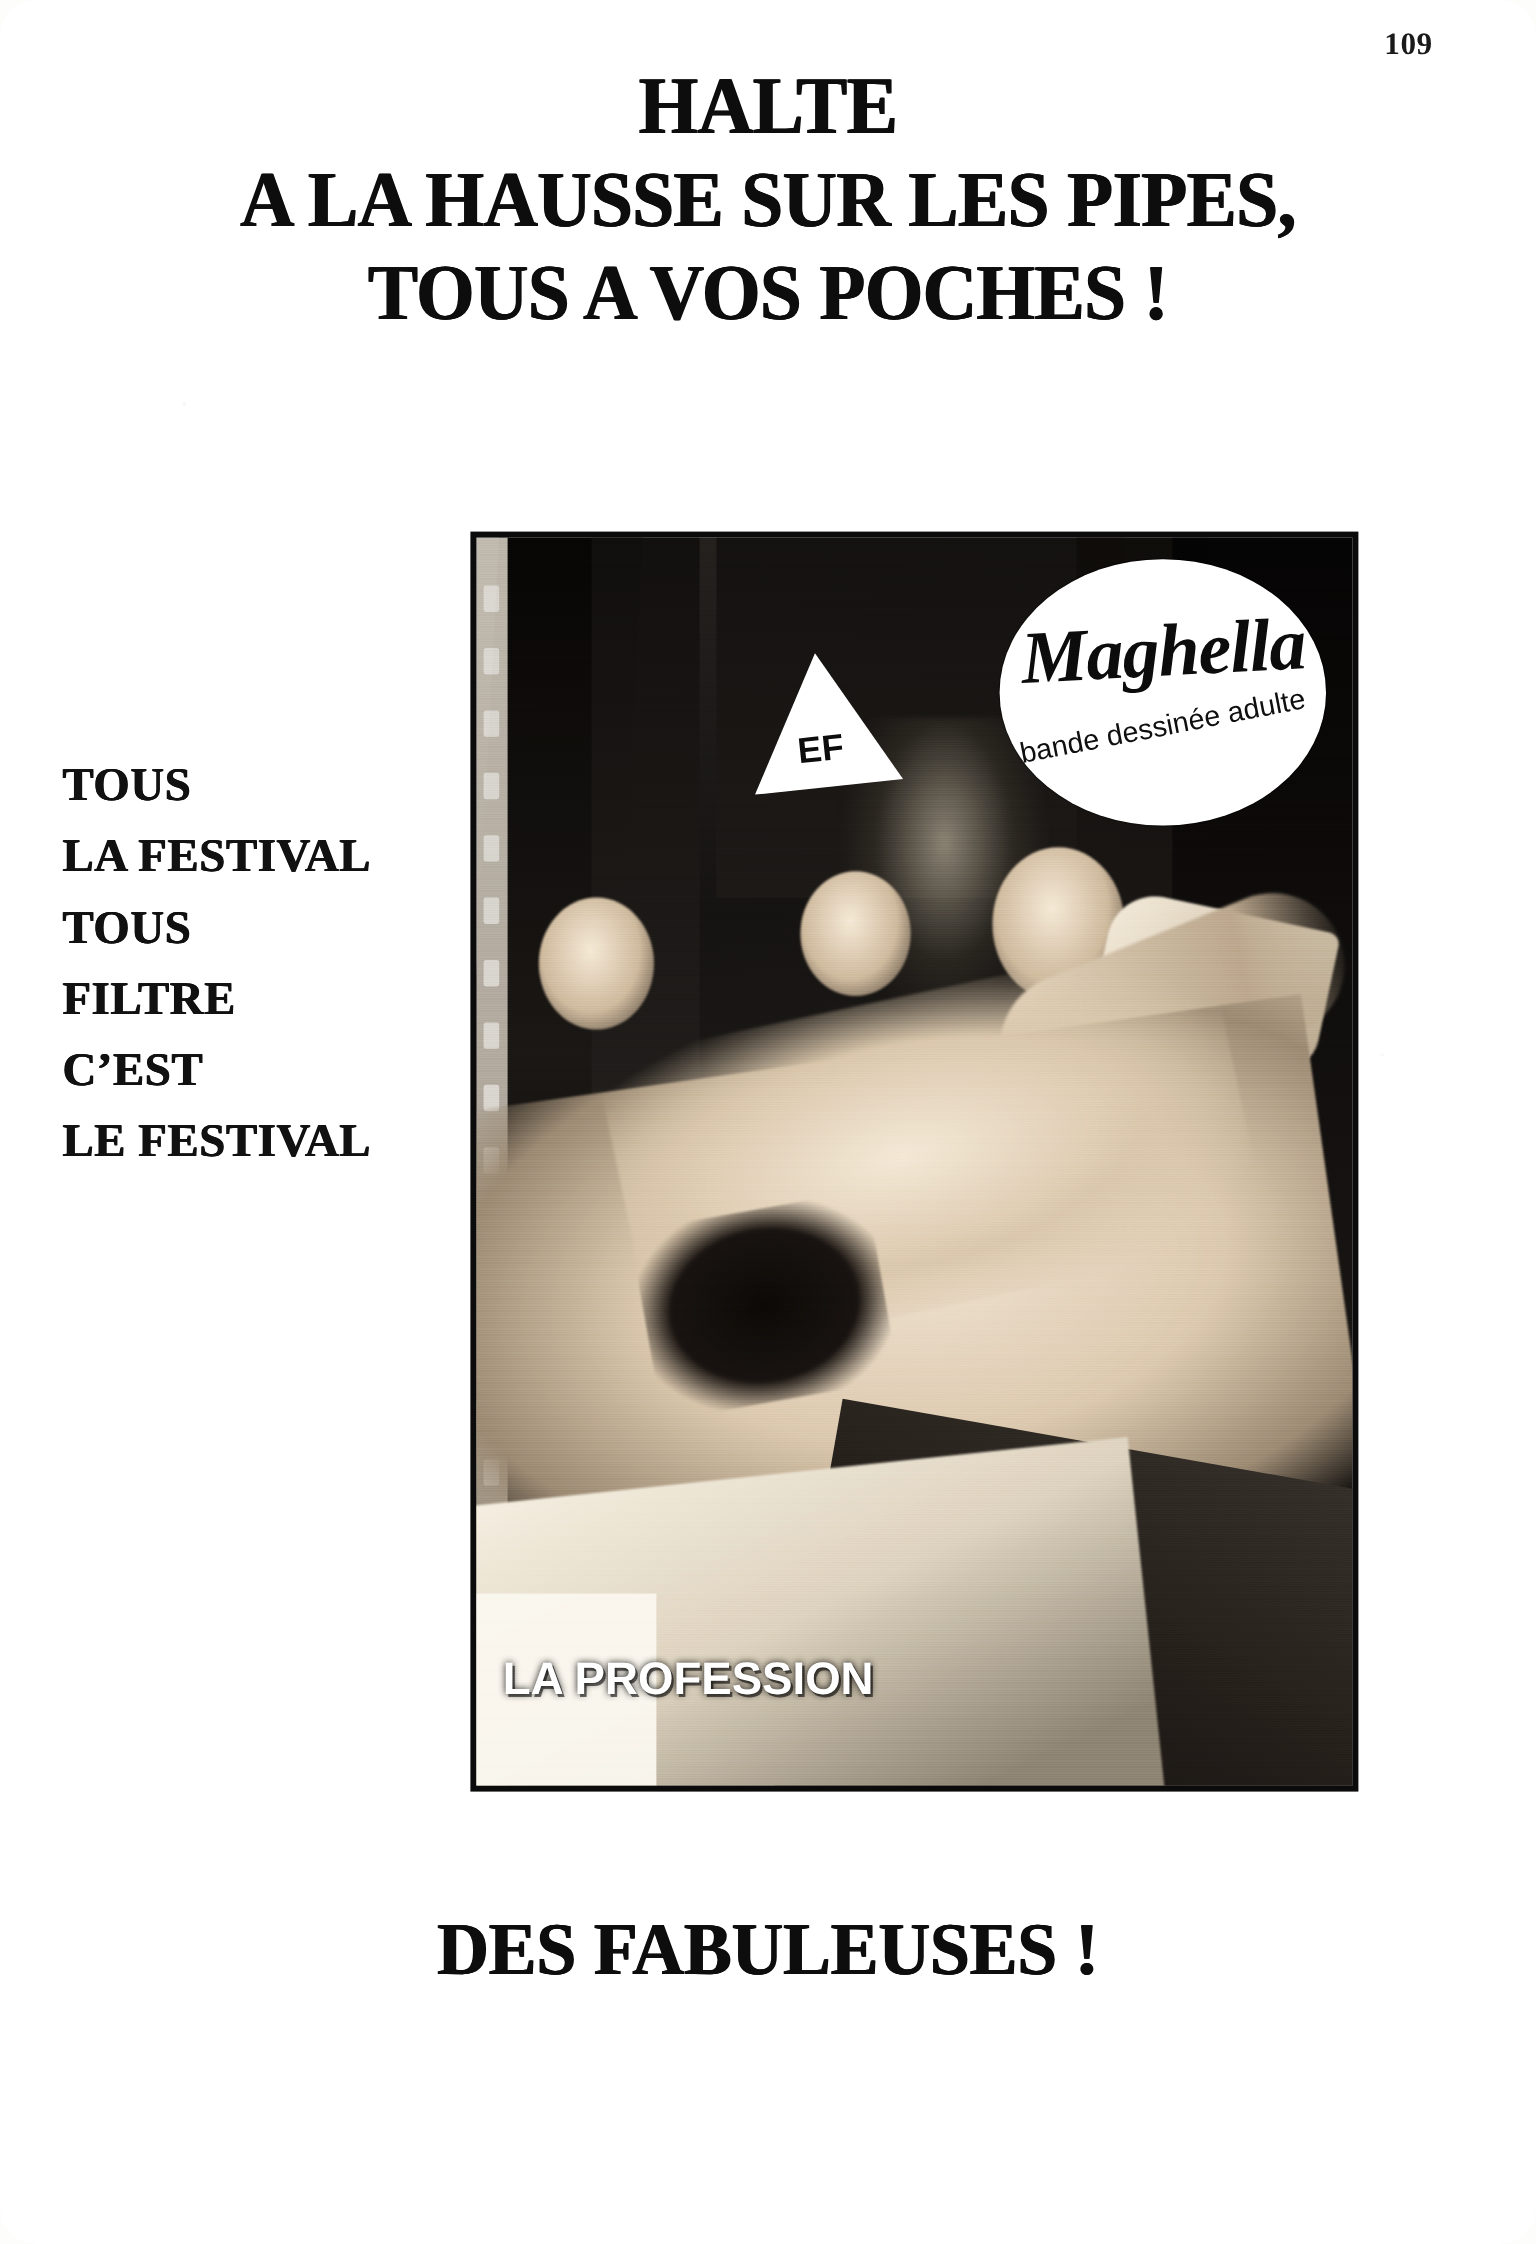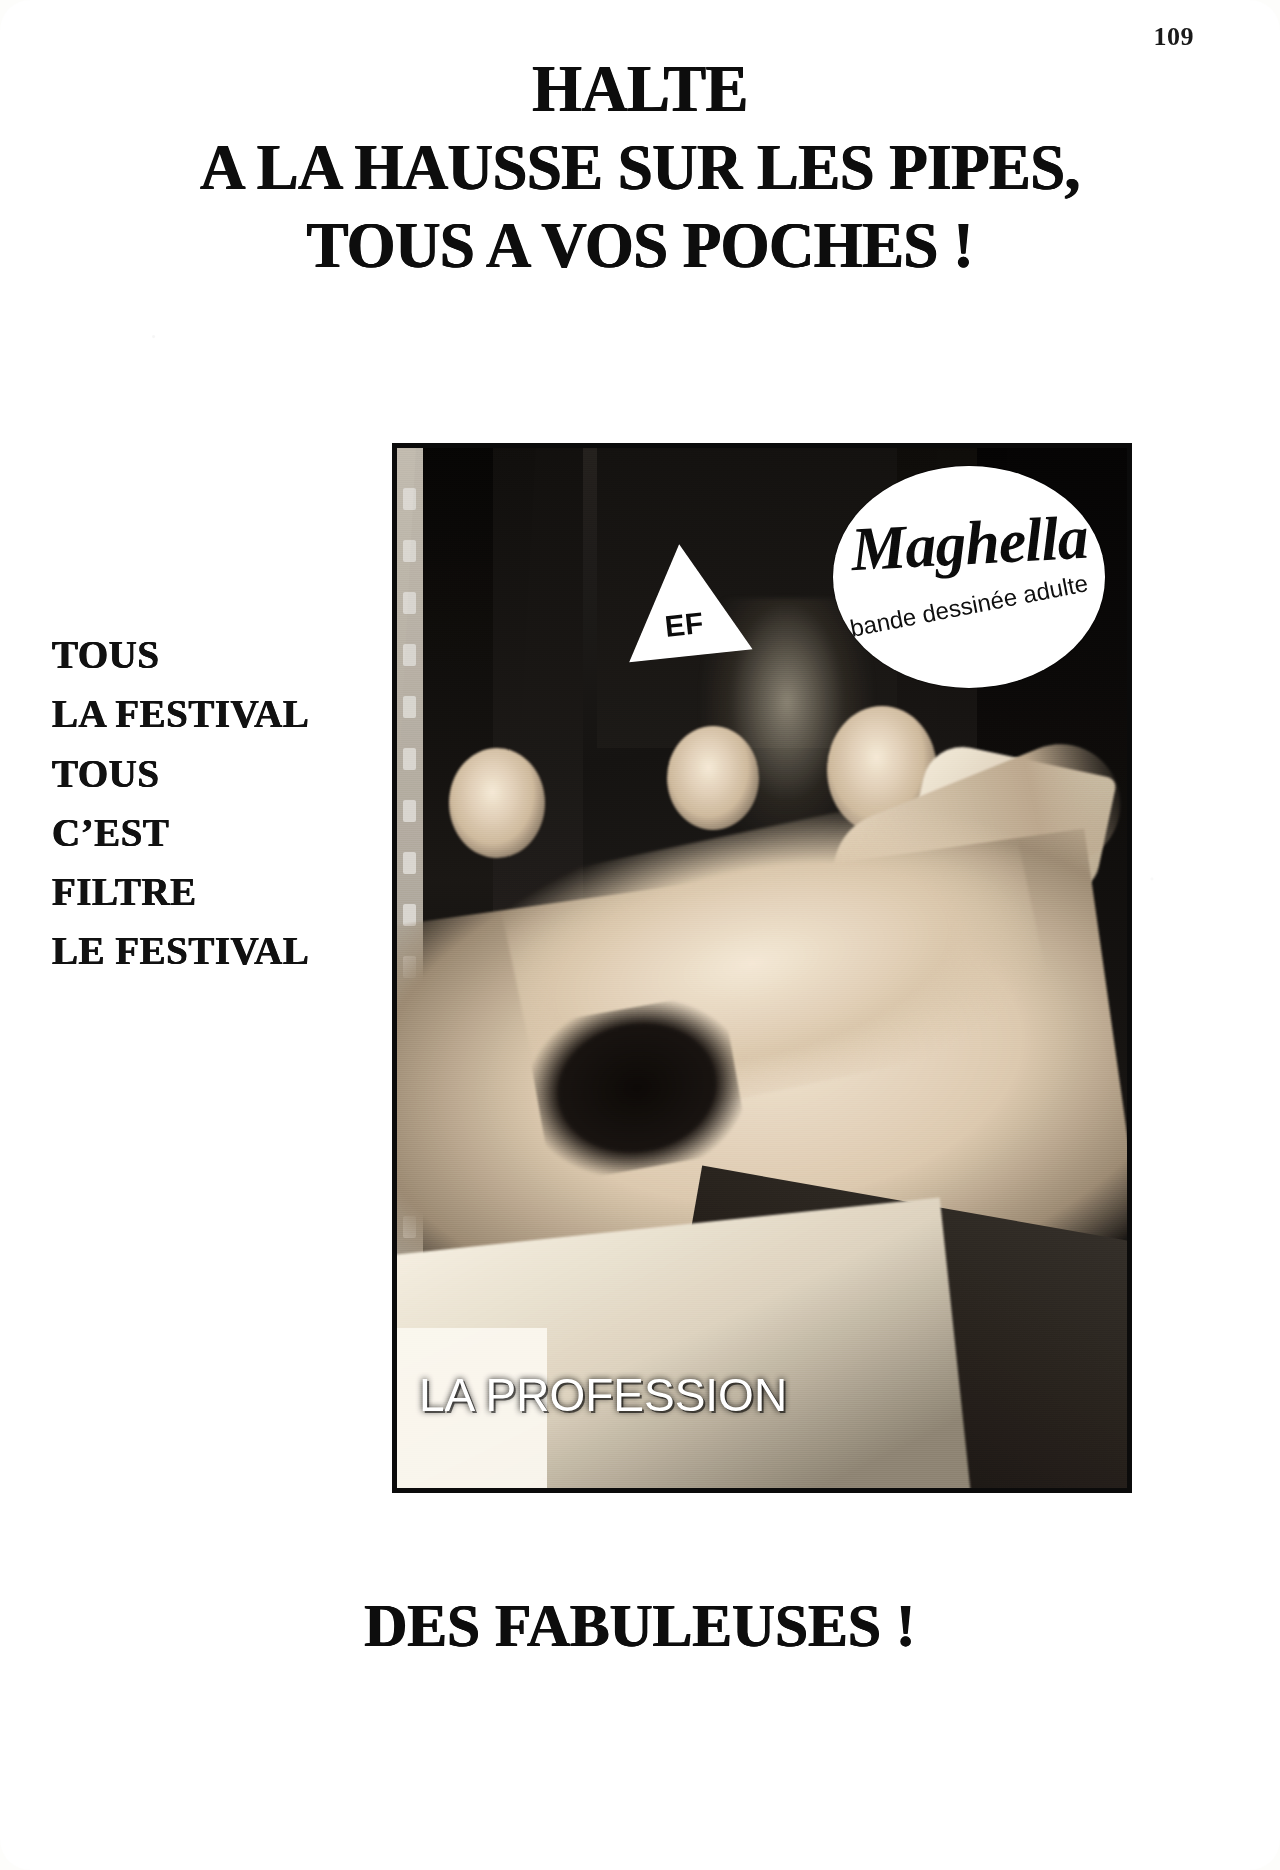--- a/index.html
+++ b/index.html
@@ -309,22 +309,22 @@
     color: #111;
     transform: rotate(-6deg);
   }
 
   
   .cover-title {
     position: absolute;
     left: 22px;
     bottom: 66px;
     font-family: "Liberation Sans", sans-serif;
-    font-weight: 400;
-    font-size: 46px;
+    font-weight: 700;
+    font-size: 38px;
     line-height: 1.12;
     color: #ffffff;
     letter-spacing: 0px;
     text-shadow: 0 0 6px rgba(0,0,0,0.9), 2px 2px 0 rgba(0,0,0,0.55);
   }
   .cover-title span { display: block; }
   .title-white-box {
     position: absolute;
     left: 0;
     bottom: 0;
@@ -344,22 +344,22 @@
   <div class="headline">
     <span class="l1">HALTE</span>
     <span class="l2">A LA HAUSSE SUR LES PIPES,</span>
     <span class="l3">TOUS A VOS POCHES !</span>
   </div>
 
   <div class="side-copy">
     <span>TOUS</span>
     <span>LA FESTIVAL</span>
     <span>TOUS</span>
+    <span>FILTRE</span>
     <span>C’EST</span>
-    <span>FILTRE</span>
     <span>LE FESTIVAL</span>
   </div>
 
   <div class="cover">
     <div class="drape d1"></div>
     <div class="drape d2"></div>
     <div class="drape d5"></div>
     <div class="drape d4"></div>
     <div class="drape d3"></div>
 

